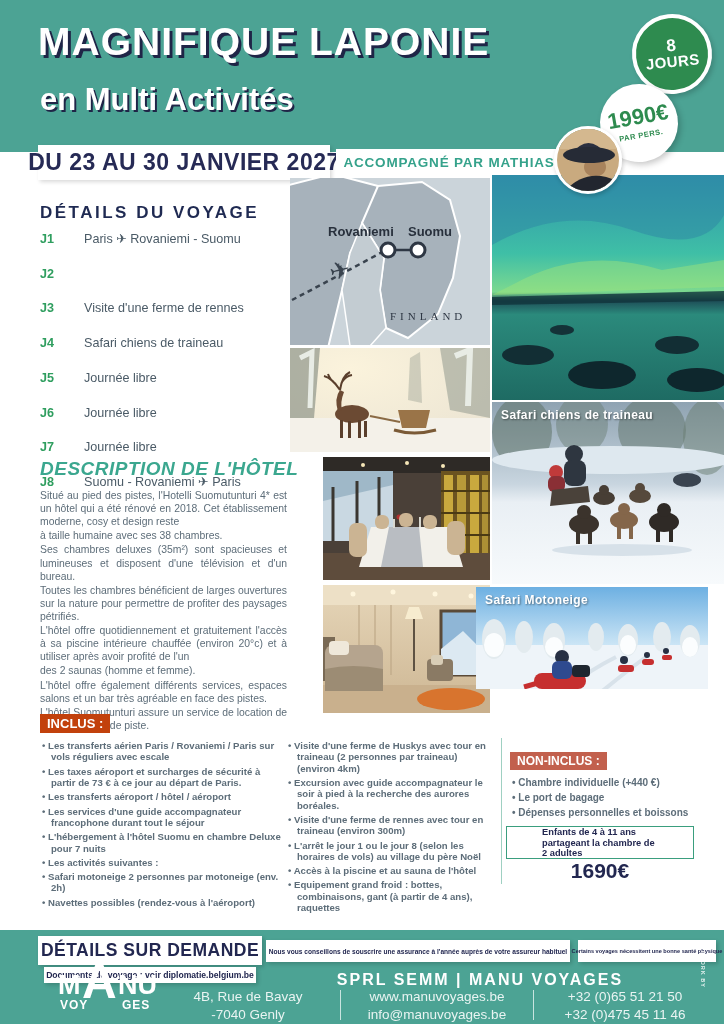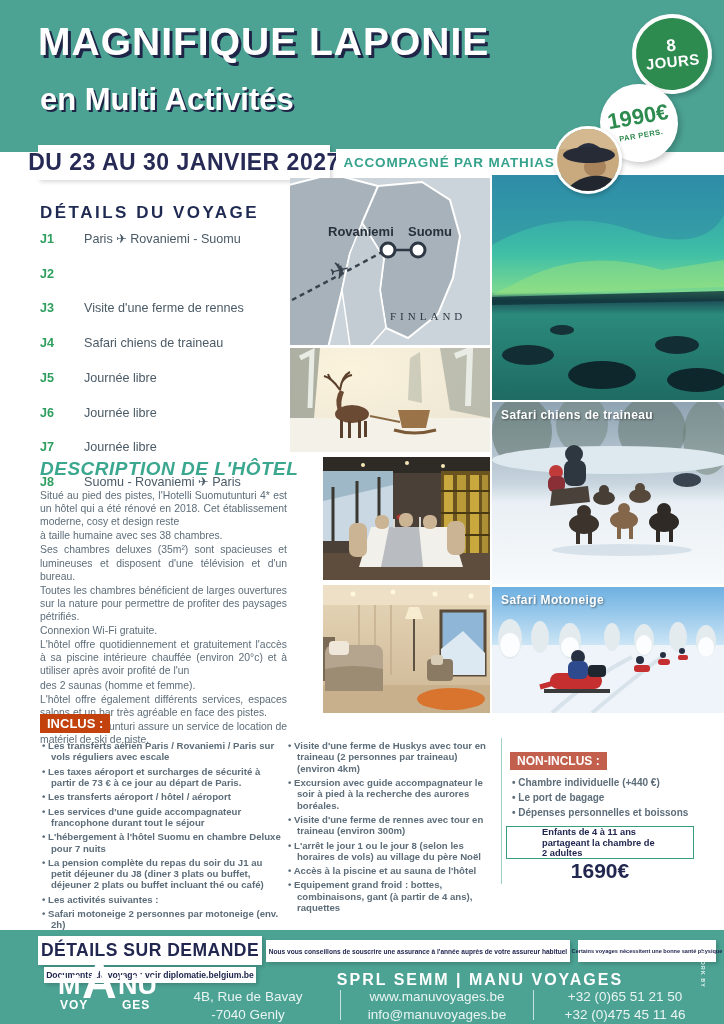--- a/index.html
+++ b/index.html
@@ -48,21 +48,21 @@
               text-align:justify;}
   .hotel-text p{margin:0 0 1px 0;}
 
   
   .map{left:290px;top:178px;width:200px;height:167px;}
   .ph-aurora{left:492px;top:175px;width:232px;height:225px;}
   .ph-reindeer{left:290px;top:348px;width:200px;height:104px;}
   .ph-dogsled{left:492px;top:402px;width:232px;height:182px;}
   .ph-restaurant{left:323px;top:457px;width:167px;height:123px;}
   .ph-bedroom{left:323px;top:585px;width:167px;height:128px;}
-  .ph-snowmobile{left:492px;top:587px;width:232px;height:126px;}
+  .ph-snowmobile{left:476px;top:587px;width:232px;height:102px;}
   .photo{overflow:hidden;}
   .caption{position:absolute;left:9px;top:6px;color:#ffffff;font-size:12px;font-weight:800;
            letter-spacing:.4px;text-shadow:1px 1px 2px rgba(0,0,0,.45);}
 
   
   .chip{display:inline-block;padding:2px 7px;color:#fff;font-weight:800;}
   .inclus-chip{left:40px;top:714px;background:#c2410c;font-size:13px;}
   .blist{list-style:none;margin:0;padding:0;color:#5D6D79;font-size:9.6px;line-height:1.18;
          display:flex;flex-direction:column;gap:3px;}
   .blist li{padding-left:9px;text-indent:-9px;font-weight:bold;}
@@ -407,35 +407,33 @@
     </svg>
     <div class="caption">Safari Motoneige</div>
   </div>
 
   <div class="abs hotel-title">DESCRIPTION DE L'HÔTEL</div>
   <div class="abs hotel-text">
     <p>Situé au pied des pistes, l'Hotelli Suomutunturi 4* est un hôtel qui a été rénové en 2018. Cet établissement moderne, cosy et design reste</p>
     <p>à taille humaine avec ses 38 chambres.</p>
     <p>Ses chambres deluxes (35m²) sont spacieuses et lumineuses et disposent d'une télévision et d'un bureau.</p>
     <p>Toutes les chambres bénéficient de larges ouvertures sur la nature pour permettre de profiter des paysages pétrifiés.</p>
-    <p>Connexion Wi-Fi gratuite.</p>
     <p>L'hôtel offre quotidiennement et gratuitement l'accès à sa piscine intérieure chauffée (environ 20°c) et à utiliser après avoir profité de l'un</p>
     <p>des 2 saunas (homme et femme).</p>
     <p>L'hôtel offre également différents services, espaces salons et un bar très agréable en face des pistes.</p>
     <p>L'hôtel Suomutunturi assure un service de location de matériel de ski de piste.</p>
   </div>
 
   <div class="abs chip inclus-chip">INCLUS :</div>
   <ul class="abs blist inclus-col1">
     <li>Les transferts aérien Paris / Rovaniemi / Paris sur vols réguliers avec escale</li>
     <li>Les taxes aéroport et surcharges de sécurité à partir de 73 € à ce jour au départ de Paris.</li>
     <li>Les transferts aéroport / hôtel / aéroport</li>
     <li>Les services d'une guide accompagnateur francophone durant tout le séjour</li>
     <li>L'hébergement à l'hôtel Suomu en chambre Deluxe pour 7 nuits</li>
-    <li>La pension complète du repas du soir du J1 au petit déjeuner du J8 (diner 3 plats ou buffet, déjeuner 2 plats ou buffet incluant thé ou café)</li>
     <li>Les activités suivantes :</li>
     <li>Safari motoneige 2 personnes par motoneige (env. 2h)</li>
     <li>Navettes possibles (rendez-vous à l'aéroport)</li>
   </ul>
   <ul class="abs blist inclus-col2">
     <li>Visite d'une ferme de Huskys avec tour en traineau (2 personnes par traineau) (environ 4km)</li>
     <li>Excursion avec guide accompagnateur le soir à pied à la recherche des aurores boréales.</li>
     <li>Visite d'une ferme de rennes avec tour en traineau (environ 300m)</li>
     <li>L'arrêt le jour 1 ou le jour 8 (selon les horaires de vols) au village du père Noël</li>
     <li>Accès à la piscine et au sauna de l'hôtel</li>

